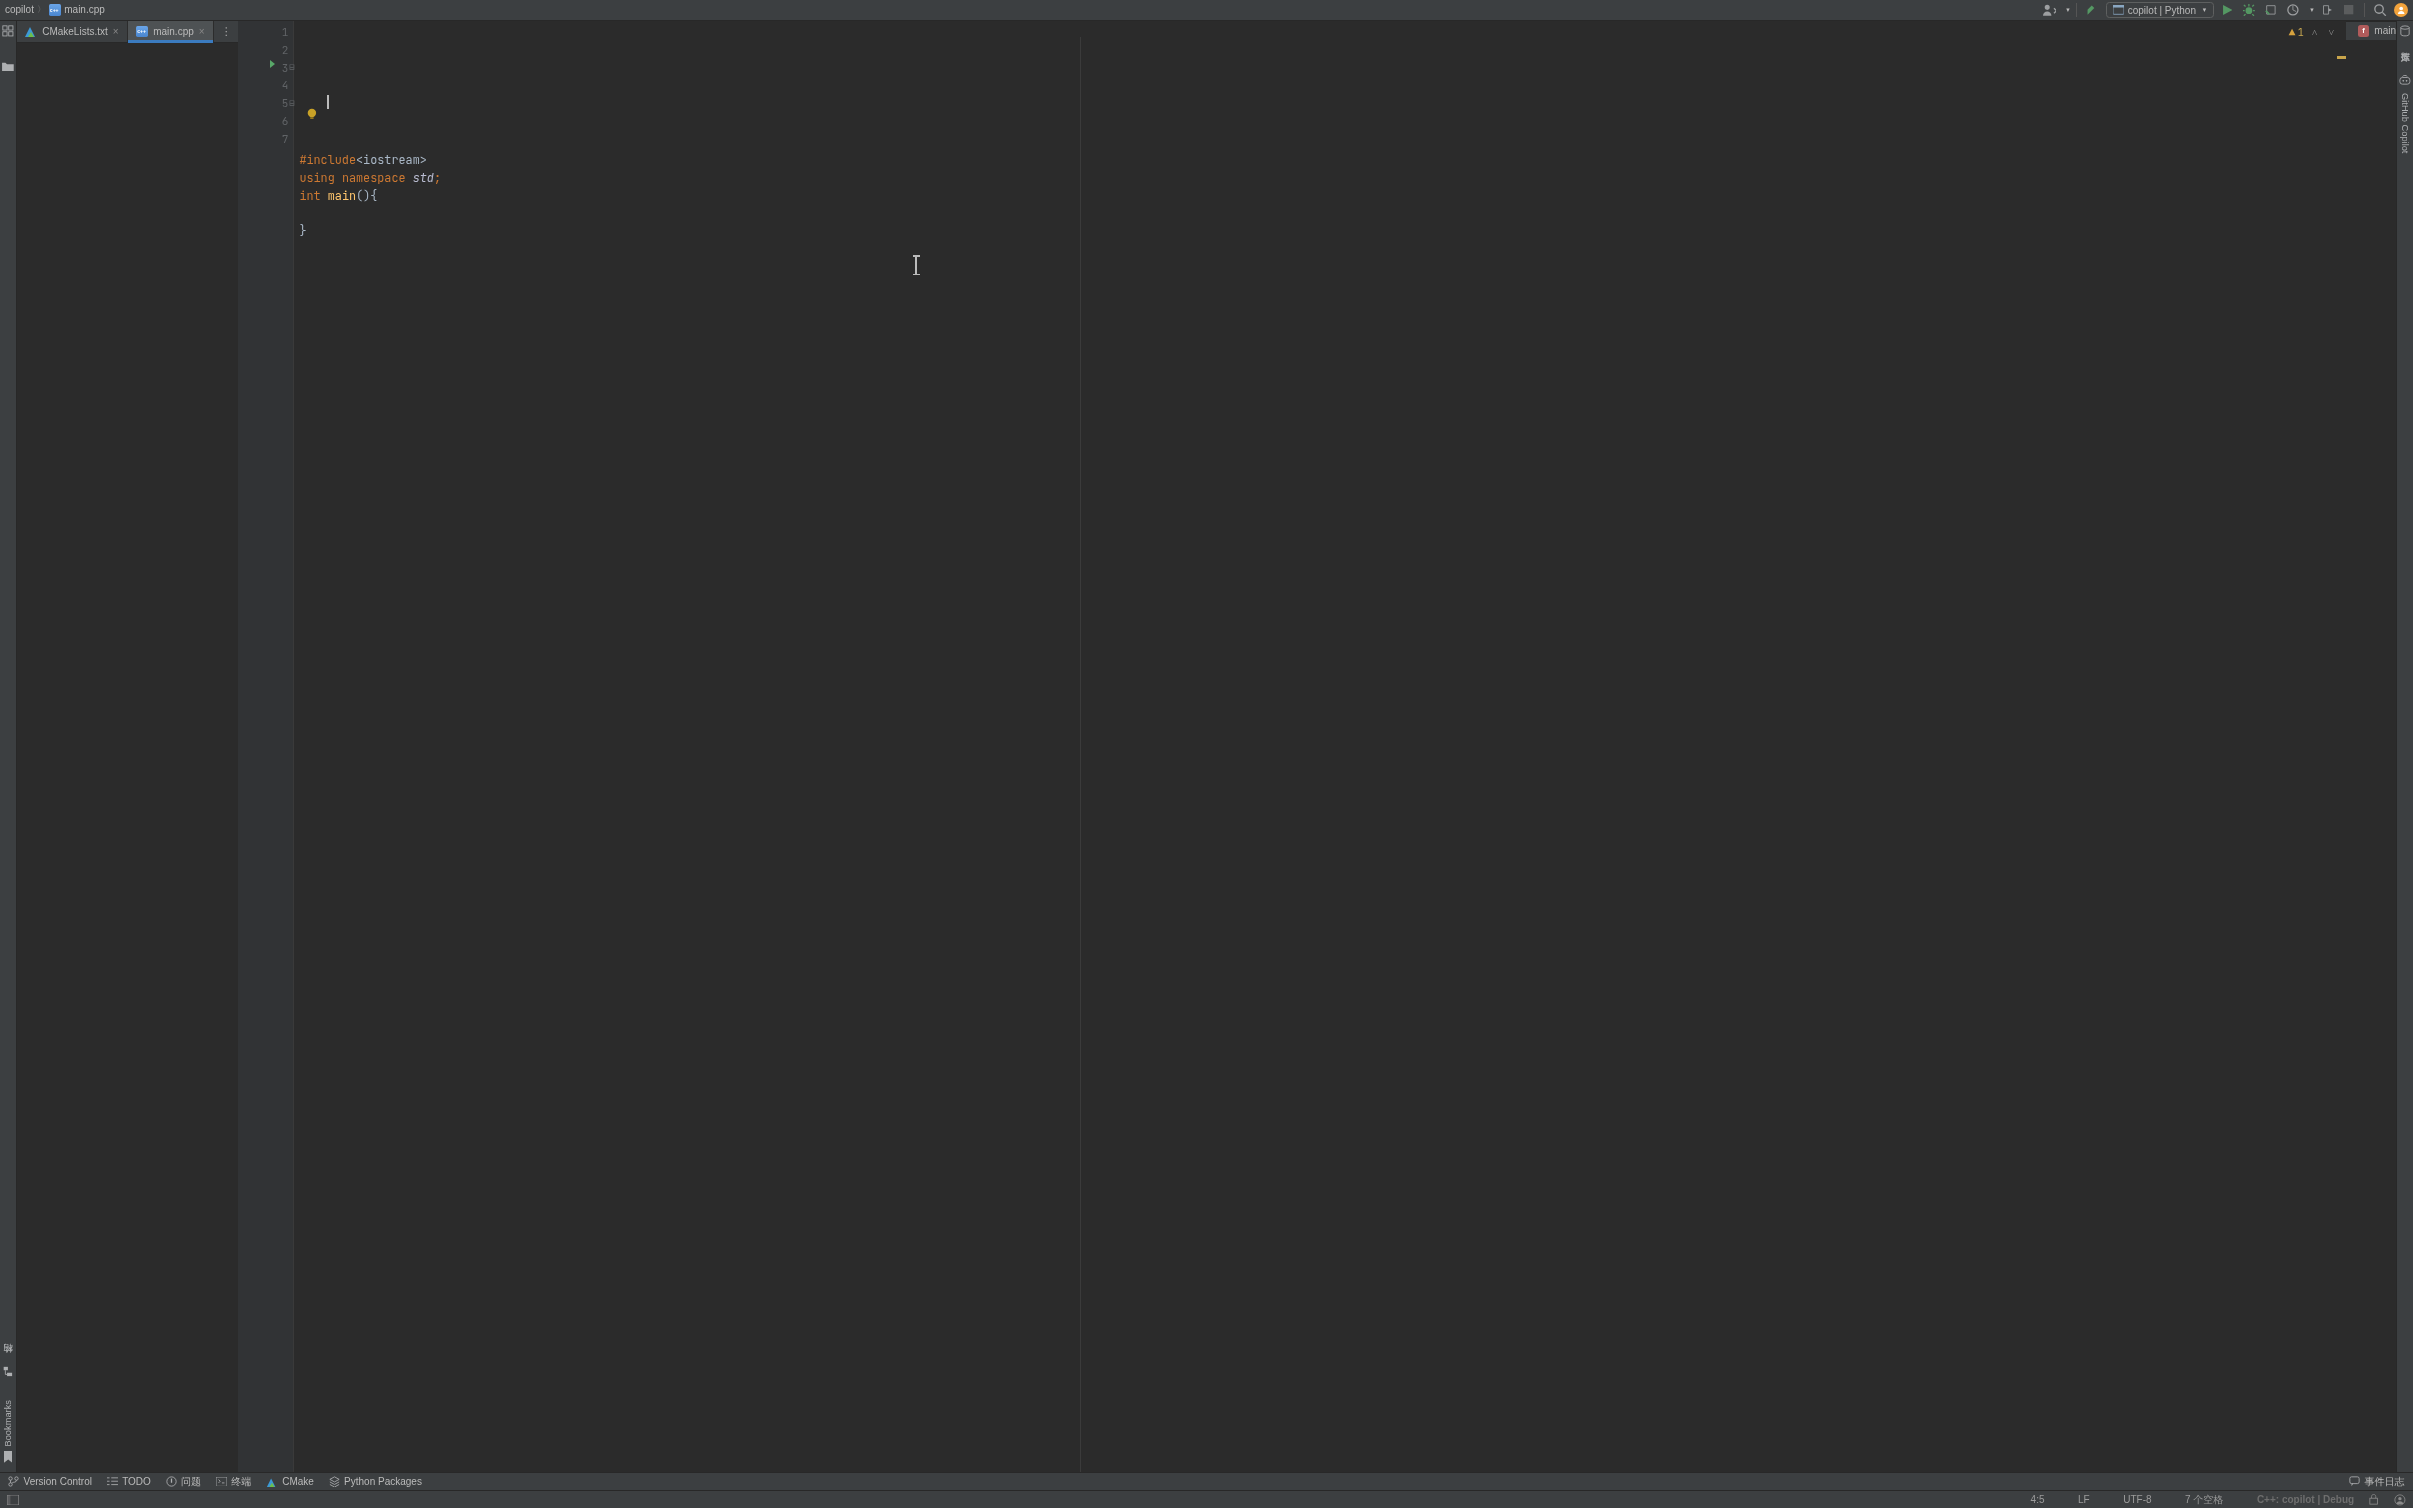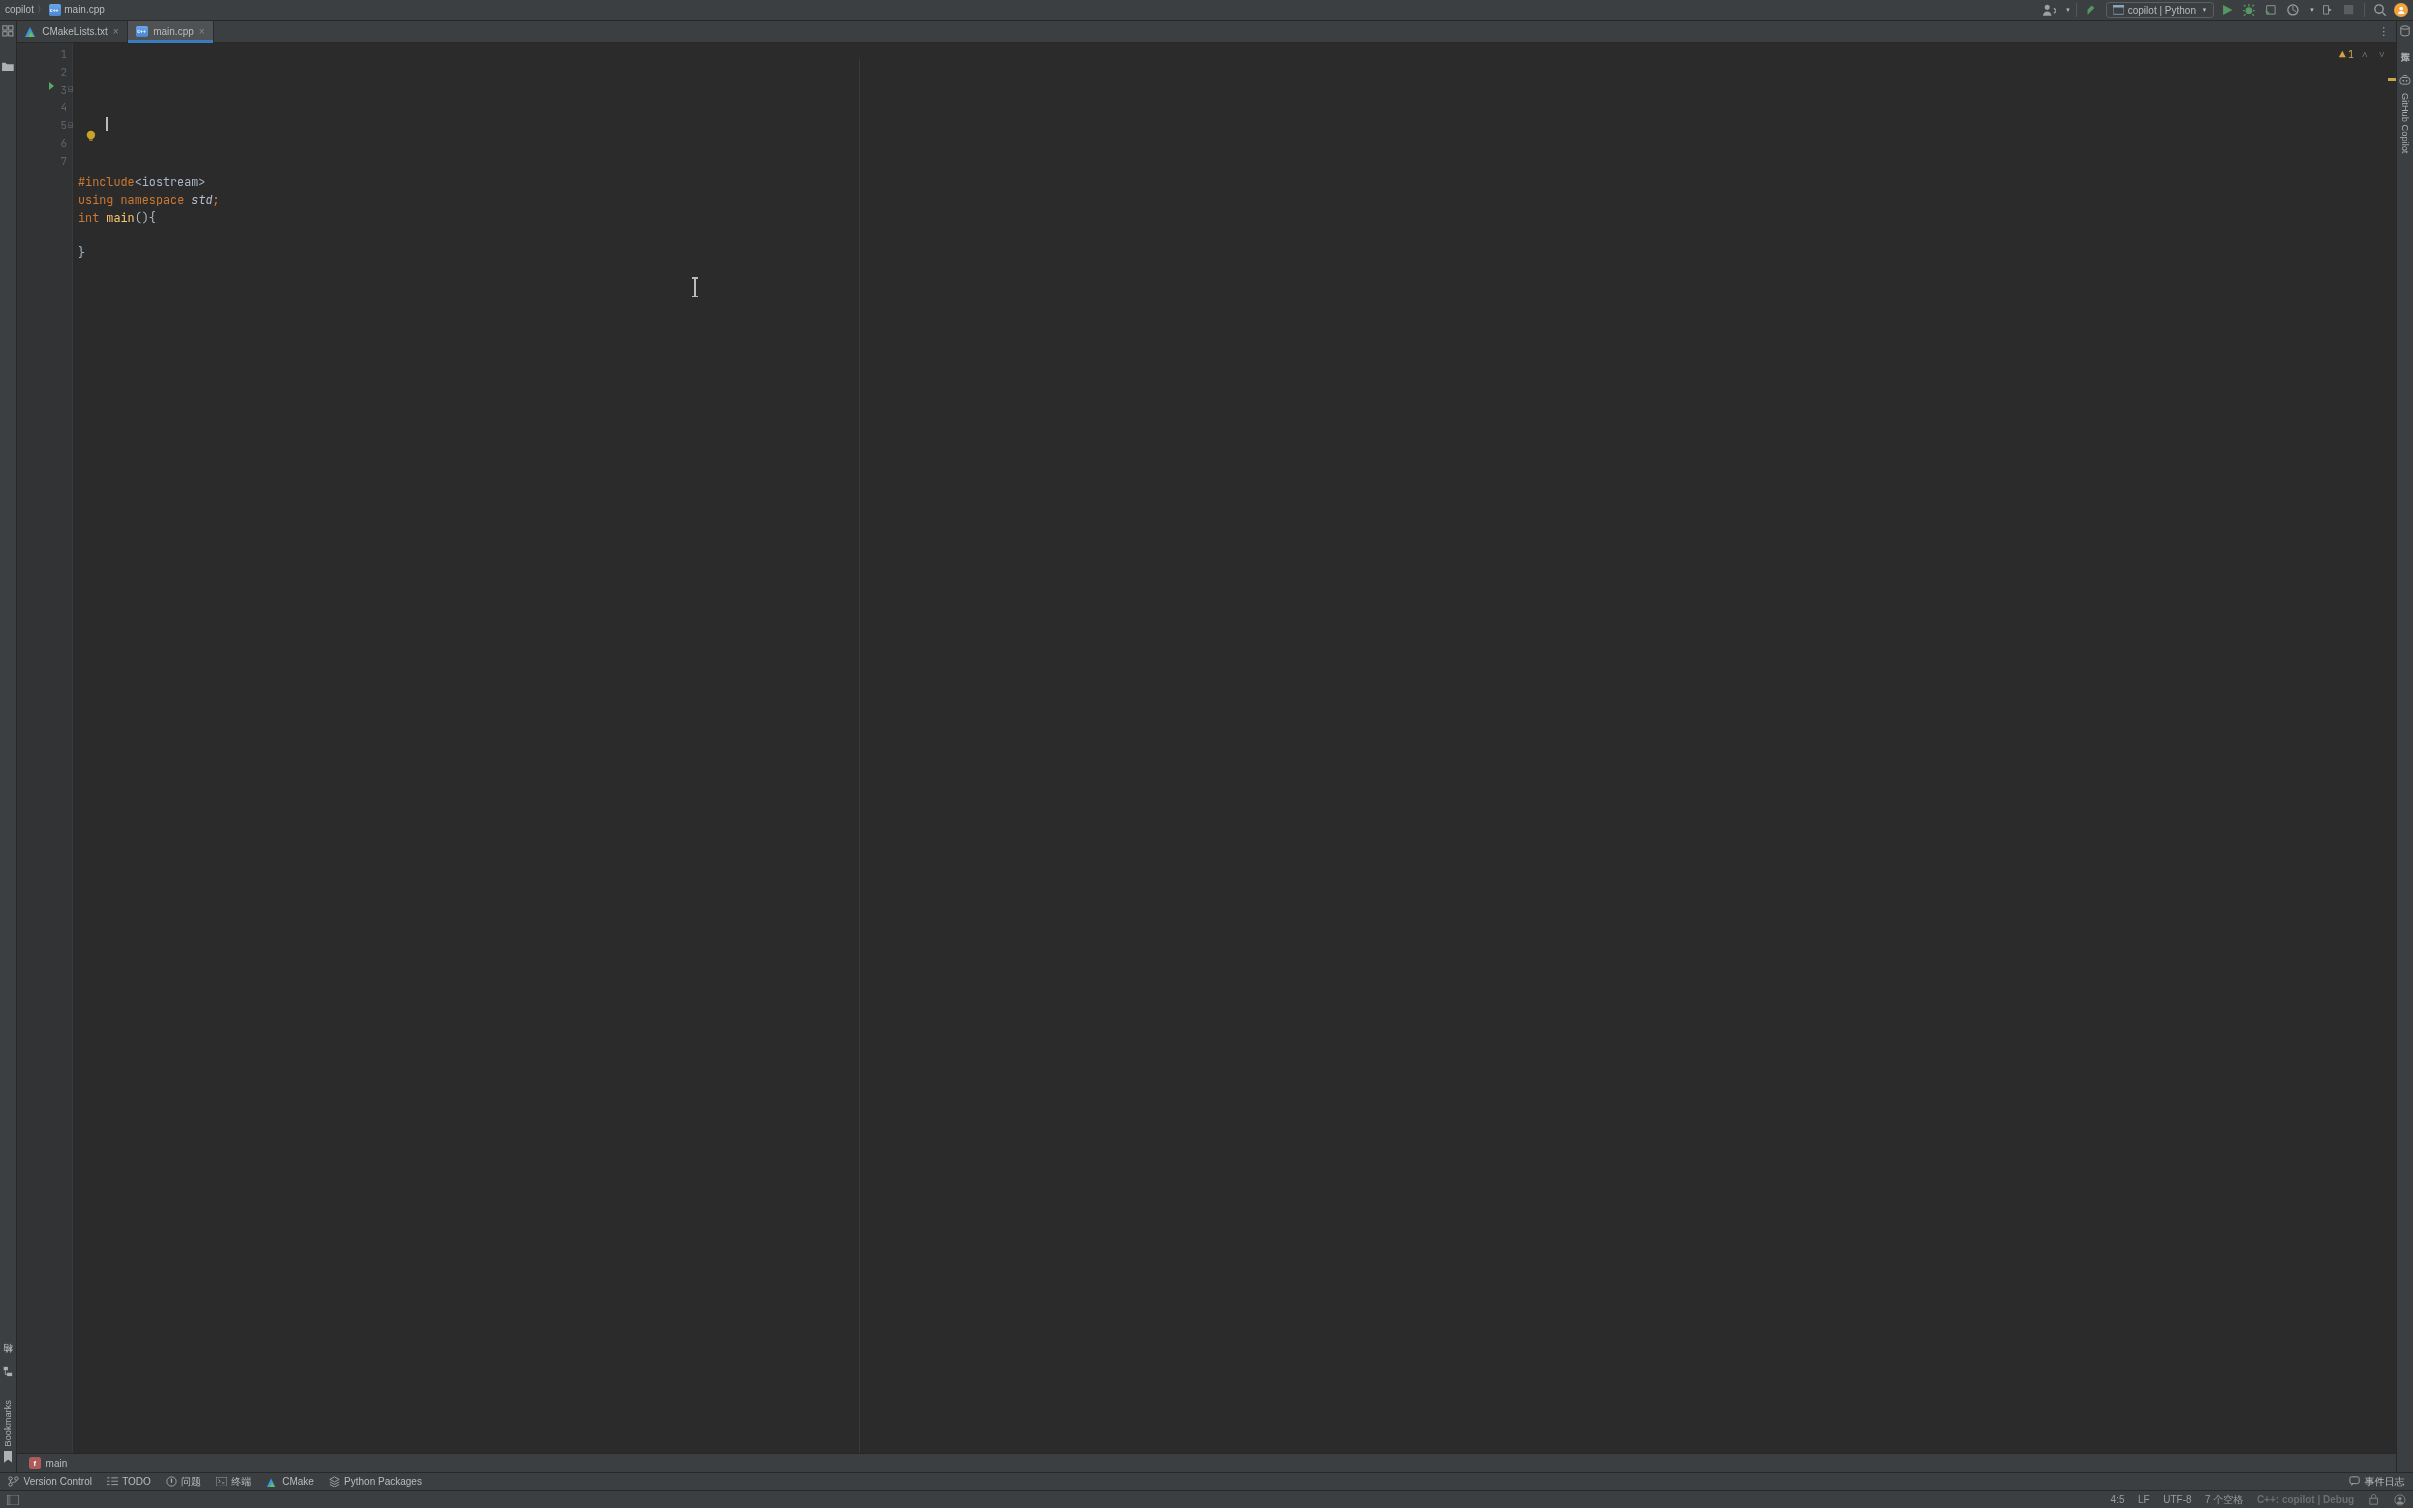--- a/index.html
+++ b/index.html
@@ -78,21 +78,21 @@
     font-size:9.3px;
     color:#aeb0b2;
     cursor:pointer;
     user-select:none;
     margin-top:3.4px;
   }
   .strip-group { display:flex; flex-direction:column; align-items:center; gap:3.4px; }
   .strip-spacer { flex:1; }
 
   
-  .editor-col { flex:1; display:flex; flex-direction:column; min-width:0; background:#2b2b2b; }
+  .editor-col { flex:1; display:flex; flex-direction:row; min-width:0; background:#2b2b2b; }
 
   .tabs-bar {
     height:22px;
     background:#3c3f41;
     display:flex;
     align-items:stretch;
     border-bottom:0.8px solid #282828;
   }
   .tab {
     display:flex; align-items:center;
@@ -262,21 +262,21 @@
     height:17.7px;
     background:#3c3f41;
     border-top:0.8px solid #282828;
     display:flex; align-items:center;
     padding:0 6.7px;
     gap:13.5px;
     font-size:10px;
     color:#8a8a8a;
   }
   .sb-spacer { flex:1; }
-  .sb-item { color:#9c9c9c; cursor:pointer;}
+  .sb-item { color:#9c9c9c; cursor:pointer;margin-left:20px;}
   .sb-item.dim { color:#6e6e6e;font-weight:bold;}
   .sb-icon { width:12.6px; height:12.6px; display:flex;align-items:center;justify-content:center;}
 
   
   svg { display:block; }
 </style>
 </head>
 <body>
 
 <div class="app">

